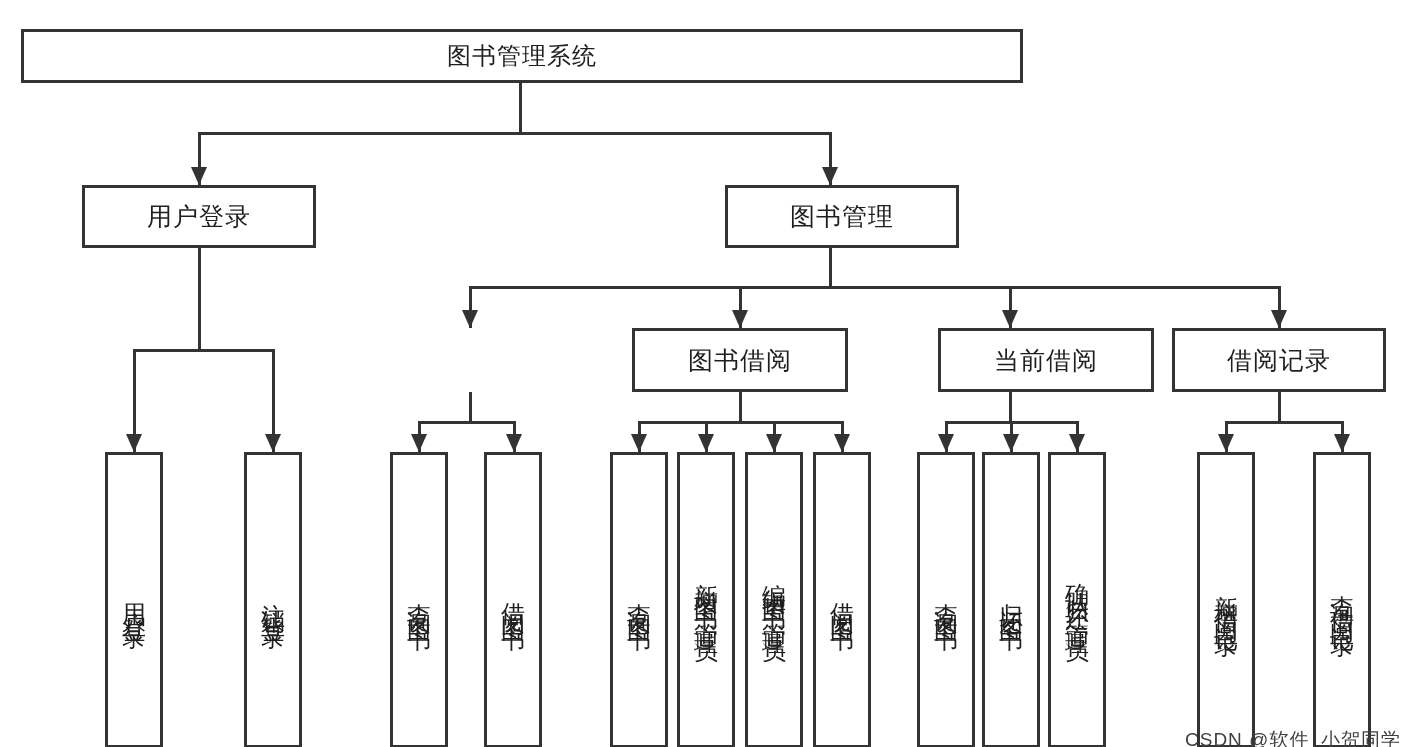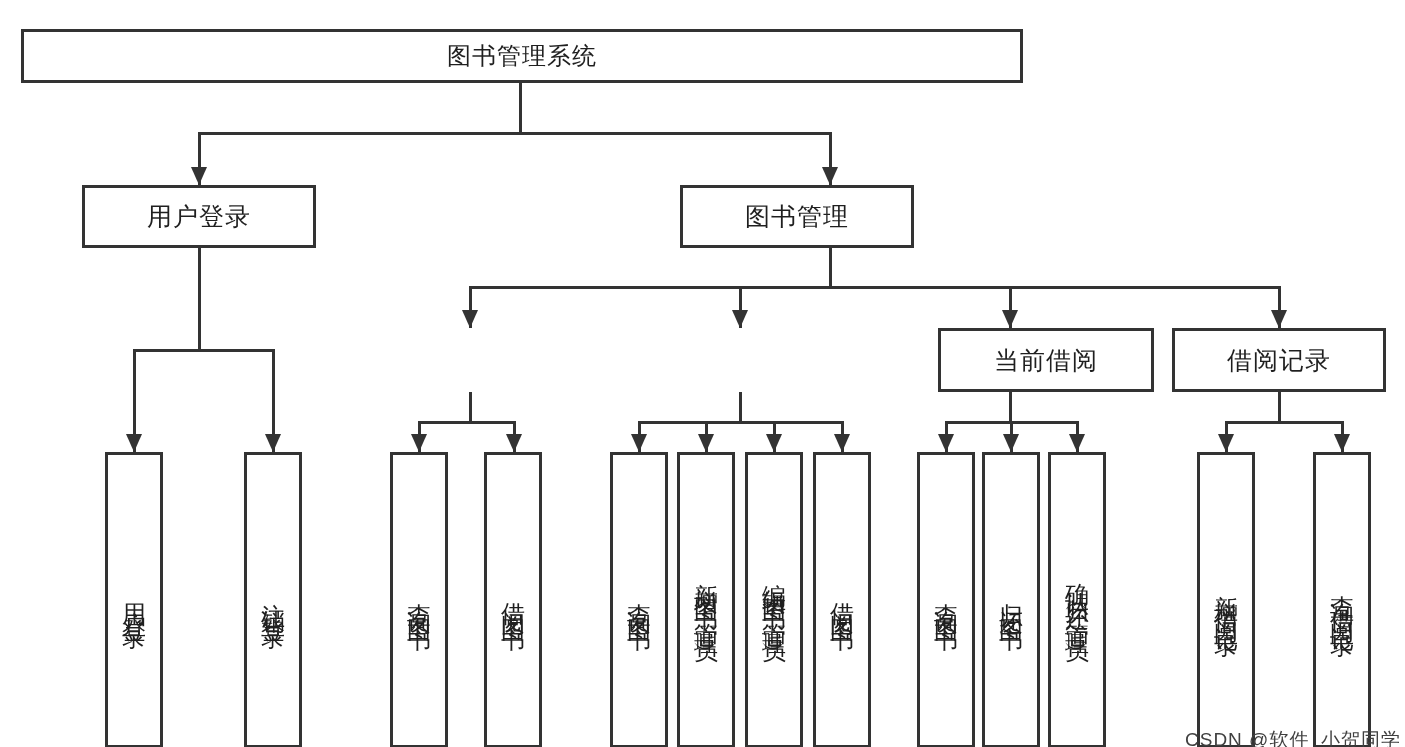--- a/index.html
+++ b/index.html
@@ -30,22 +30,23 @@
   }
 </style>
 </head>
 <body>
 
 <div class="canvas">
 
   <div class="box rootbox" style="left:21px;top:14px;width:1002px;height:54px">图书管理系统</div>
 
   <div class="box" style="left:82px;top:170px;width:234px;height:63px">用户登录</div>
-  <div class="box" style="left:680px;top:170px;width:234px;height:63px">图书管理</div>
+  <div class="box" style="left:725px;top:170px;width:234px;height:63px">图书管理</div>
 
+  <div class="box" style="left:632px;top:313px;width:216px;height:64px">图书借阅</div>
   <div class="box" style="left:938px;top:313px;width:216px;height:64px">当前借阅</div>
   <div class="box" style="left:1172px;top:313px;width:214px;height:64px">借阅记录</div>
 
   <div class="box vbox" style="left:105px;top:437px;width:58px;height:296px">用户登录</div>
   <div class="box vbox" style="left:244px;top:437px;width:58px;height:296px">注销登录</div>
 
   <div class="box vbox" style="left:390px;top:437px;width:58px;height:296px">查询图书</div>
   <div class="box vbox" style="left:484px;top:437px;width:58px;height:296px">借阅图书</div>
 
   <div class="box vbox" style="left:610px;top:437px;width:58px;height:296px">查询图书</div>

